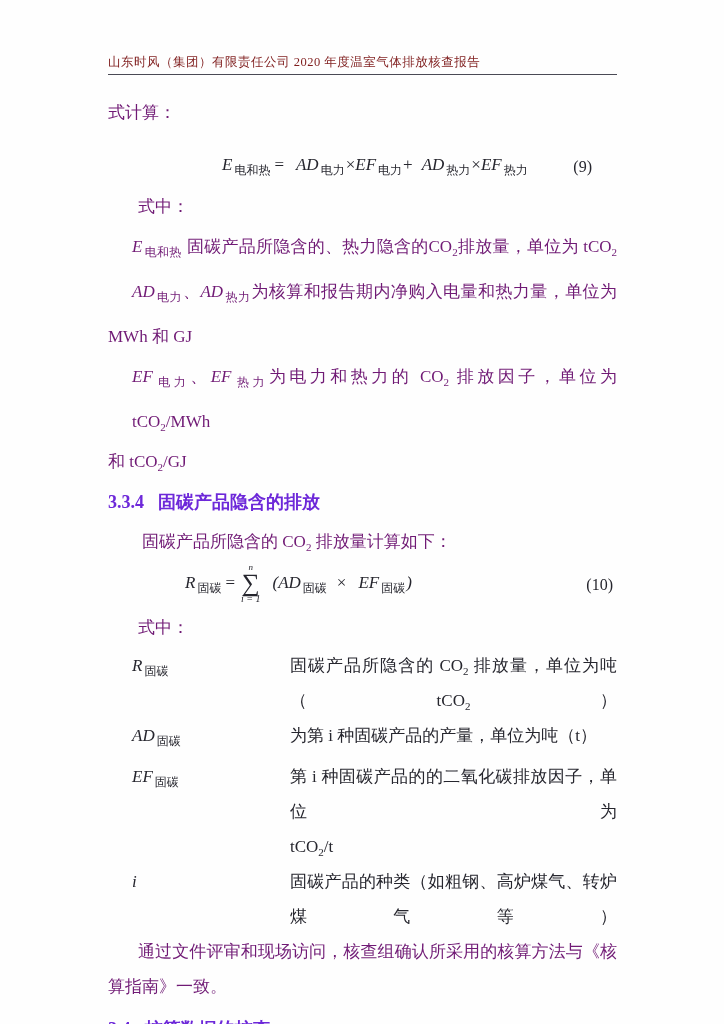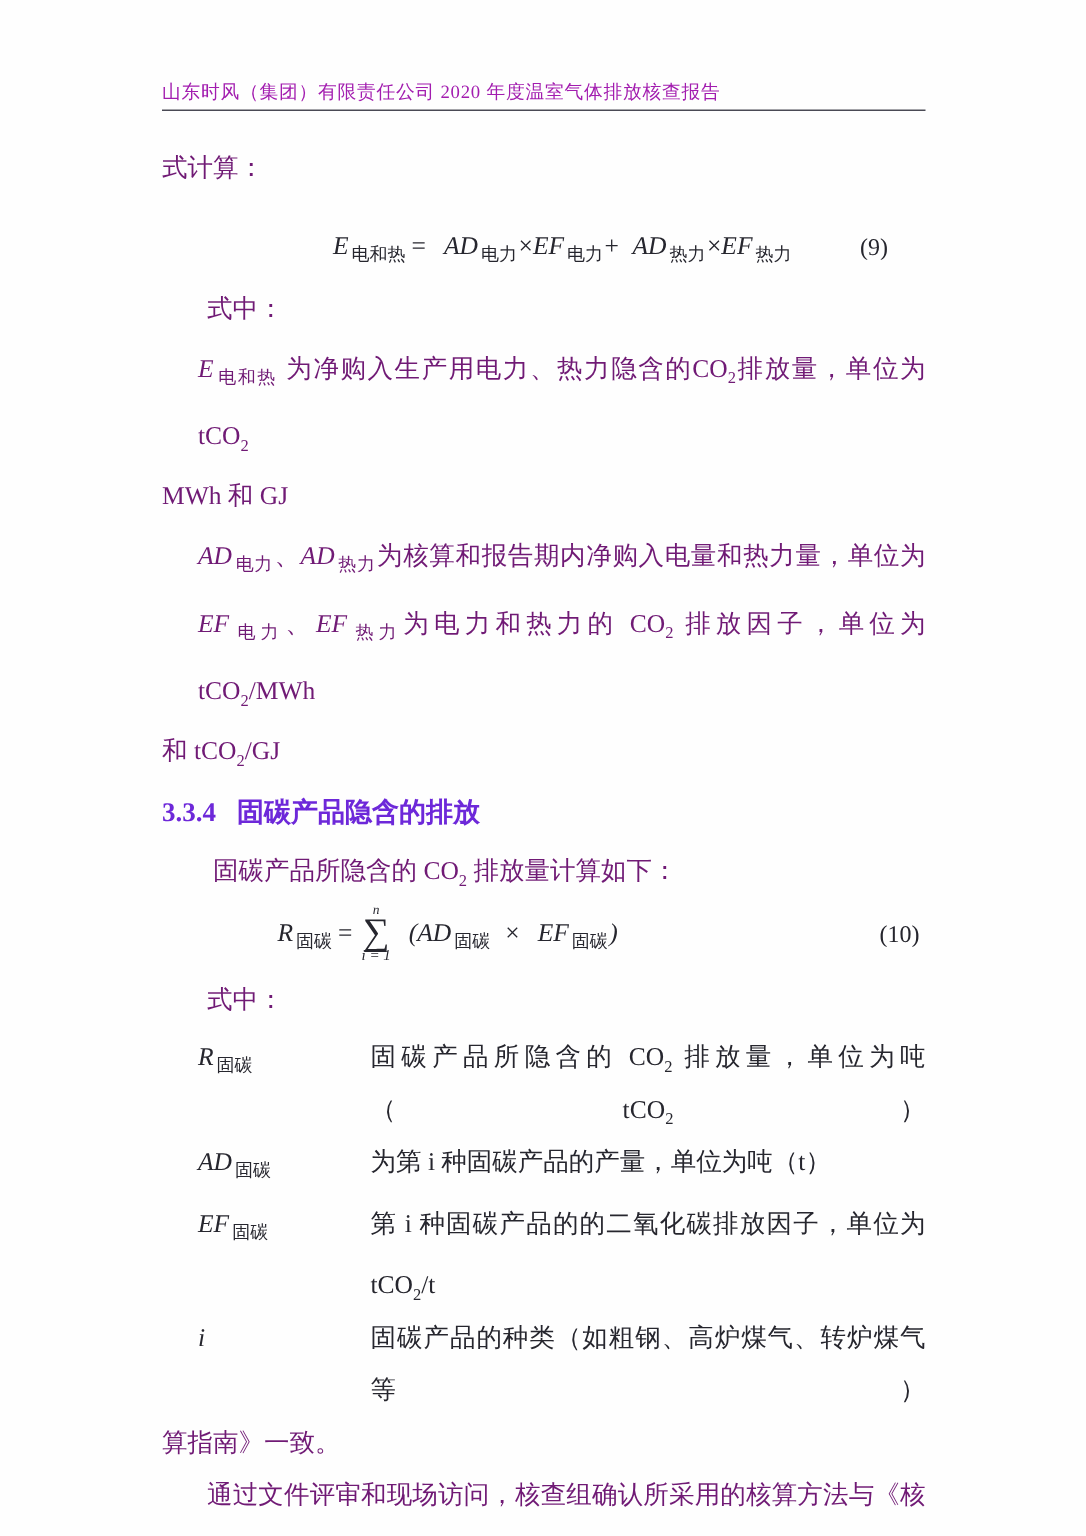--- a/index.html
+++ b/index.html
@@ -16,21 +16,21 @@
     overflow:hidden;
     position:relative;
   }
   
   .doc-header {
     border-bottom:1px solid #4a4a55;
     padding-bottom:5px;
     line-height:14px;
   }
   .doc-header-text {
-    font-size:12.5px; letter-spacing:0.5px; color:#a21caf;
+    font-size:12.5px; letter-spacing:0.5px; color:#7f1d1d;
   }
   
   .para { font-size:17px; line-height:40px; color:#701a75; }
   .lh35 { line-height:35px; }
   .indent30 { padding-left:30px; }
   .indent34 { padding-left:34px; }
   .mt18 { margin-top:18px; }
   .fill { text-align:justify; text-align-last:justify; }
   
   .formula {
@@ -65,46 +65,46 @@
   
   .heading {
     font-weight:bold; font-size:18px; line-height:40px; color:#6d28d9;
   }
   .heading.lh35 { line-height:35px; }
   .h-num { margin-right:14px; }
   .mt8 { margin-top:8px; }
   
   .def-row { display:flex; font-size:17px; line-height:35px; }
   .def-label { width:139px; padding-left:24px; flex-shrink:0; }
-  .def-desc { flex:1; }
+  .def-desc { flex:1;margin-left:43px; }
   .def-indent { padding-left:24px; }
 </style>
 </head>
 <body>
 
 <div class="page">
 
   <div class="doc-header">
     <span class="doc-header-text">山东时风（集团）有限责任公司 2020 年度温室气体排放核查报告</span>
   </div>
 
   <p class="para mt18"><span>式计算：</span></p>
 
   <div class="formula f9">
     <span class="f-body"><span class="fvar">E</span><span class="fsub">电和热</span><span class="fop">=</span><span class="fvar gap-l">AD</span><span class="fsub">电力</span><span>×</span><span class="fvar">EF</span><span class="fsub">电力</span><span>+</span><span class="fvar gap-l">AD</span><span class="fsub">热力</span><span>×</span><span class="fvar">EF</span><span class="fsub">热力</span></span>
     <span class="f-num">(9)</span>
   </div>
 
   <p class="para indent30"><span>式中：</span></p>
 
-  <p class="para def-indent fill"><span class="fvar">E</span><span class="fsub">电和热</span> <span>为净购入生产用电力、热力隐含的CO</span><sub class="tsub">2</sub><span>排放量，单位为 tCO</span><sub class="tsub">2</sub></p>
+  <p class="para def-indent fill"><span class="fvar">E</span><span class="fsub">电和热</span> <span>固碳产品所隐含的、热力隐含的CO</span><sub class="tsub">2</sub><span>排放量，单位为 tCO</span><sub class="tsub">2</sub></p>
+
+  <p class="para def-indent fill"><span class="fvar">AD</span><span class="fsub">电力</span><span>、</span><span class="fvar">AD</span><span class="fsub">热力</span><span>为核算和报告期内净购入电量和热力量，单位为</span></p>
 
   <p class="para"><span>MWh 和 GJ</span></p>
-
-  <p class="para def-indent fill"><span class="fvar">AD</span><span class="fsub">电力</span><span>、</span><span class="fvar">AD</span><span class="fsub">热力</span><span>为核算和报告期内净购入电量和热力量，单位为</span></p>
 
   <p class="para def-indent fill"><span class="fvar">EF</span><span class="fsub">电力</span><span>、</span><span class="fvar">EF</span><span class="fsub">热力</span><span>为电力和热力的 CO</span><sub class="tsub">2</sub><span> 排放因子，单位为 tCO</span><sub class="tsub">2</sub><span>/MWh</span></p>
 
   <p class="para"><span>和 tCO</span><sub class="tsub">2</sub><span>/GJ</span></p>
 
   <h3 class="heading"><span class="h-num">3.3.4</span><span>固碳产品隐含的排放</span></h3>
 
   <p class="para indent34"><span>固碳产品所隐含的 CO</span><sub class="tsub">2</sub><span> 排放量计算如下：</span></p>
 
   <div class="formula f10">
@@ -136,20 +136,20 @@
   <div class="def-row">
     <div class="def-label"></div>
     <div class="def-desc"><span>tCO</span><sub class="tsub">2</sub><span>/t</span></div>
   </div>
 
   <div class="def-row">
     <div class="def-label"><span class="fvar">i</span></div>
     <div class="def-desc fill"><span>固碳产品的种类（如粗钢、高炉煤气、转炉煤气等）</span></div>
   </div>
 
+  <p class="para lh35 indent30 fill"><span>通过文件评审和现场访问，核查组确认所采用的核算方法与《核</span></p>
   <p class="para lh35"><span>算指南》一致。</span></p>
-  <p class="para lh35 indent30 fill"><span>通过文件评审和现场访问，核查组确认所采用的核算方法与《核</span></p>
 
   <h3 class="heading lh35 mt8"><span class="h-num">3.4</span><span>核算数据的核查</span></h3>
 
   <p class="para lh35 indent30 fill"></p>
 
 </div>
 
 </body></html>

